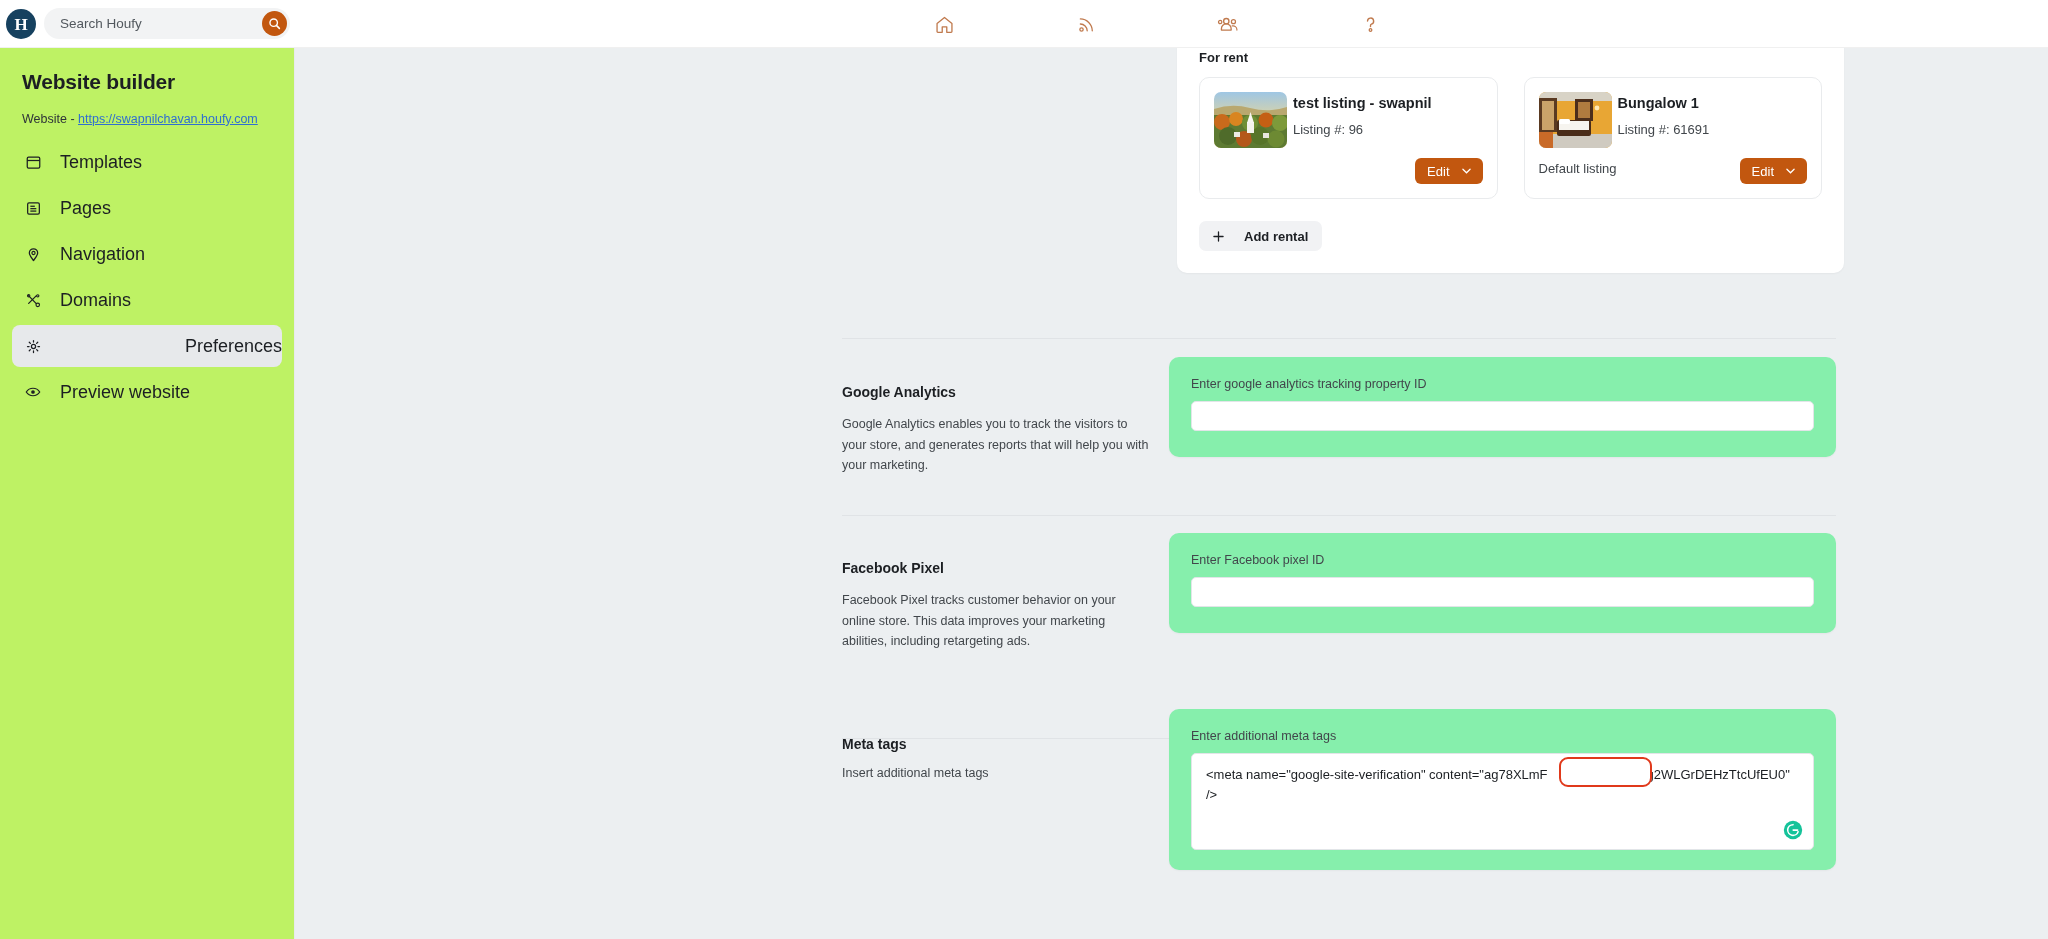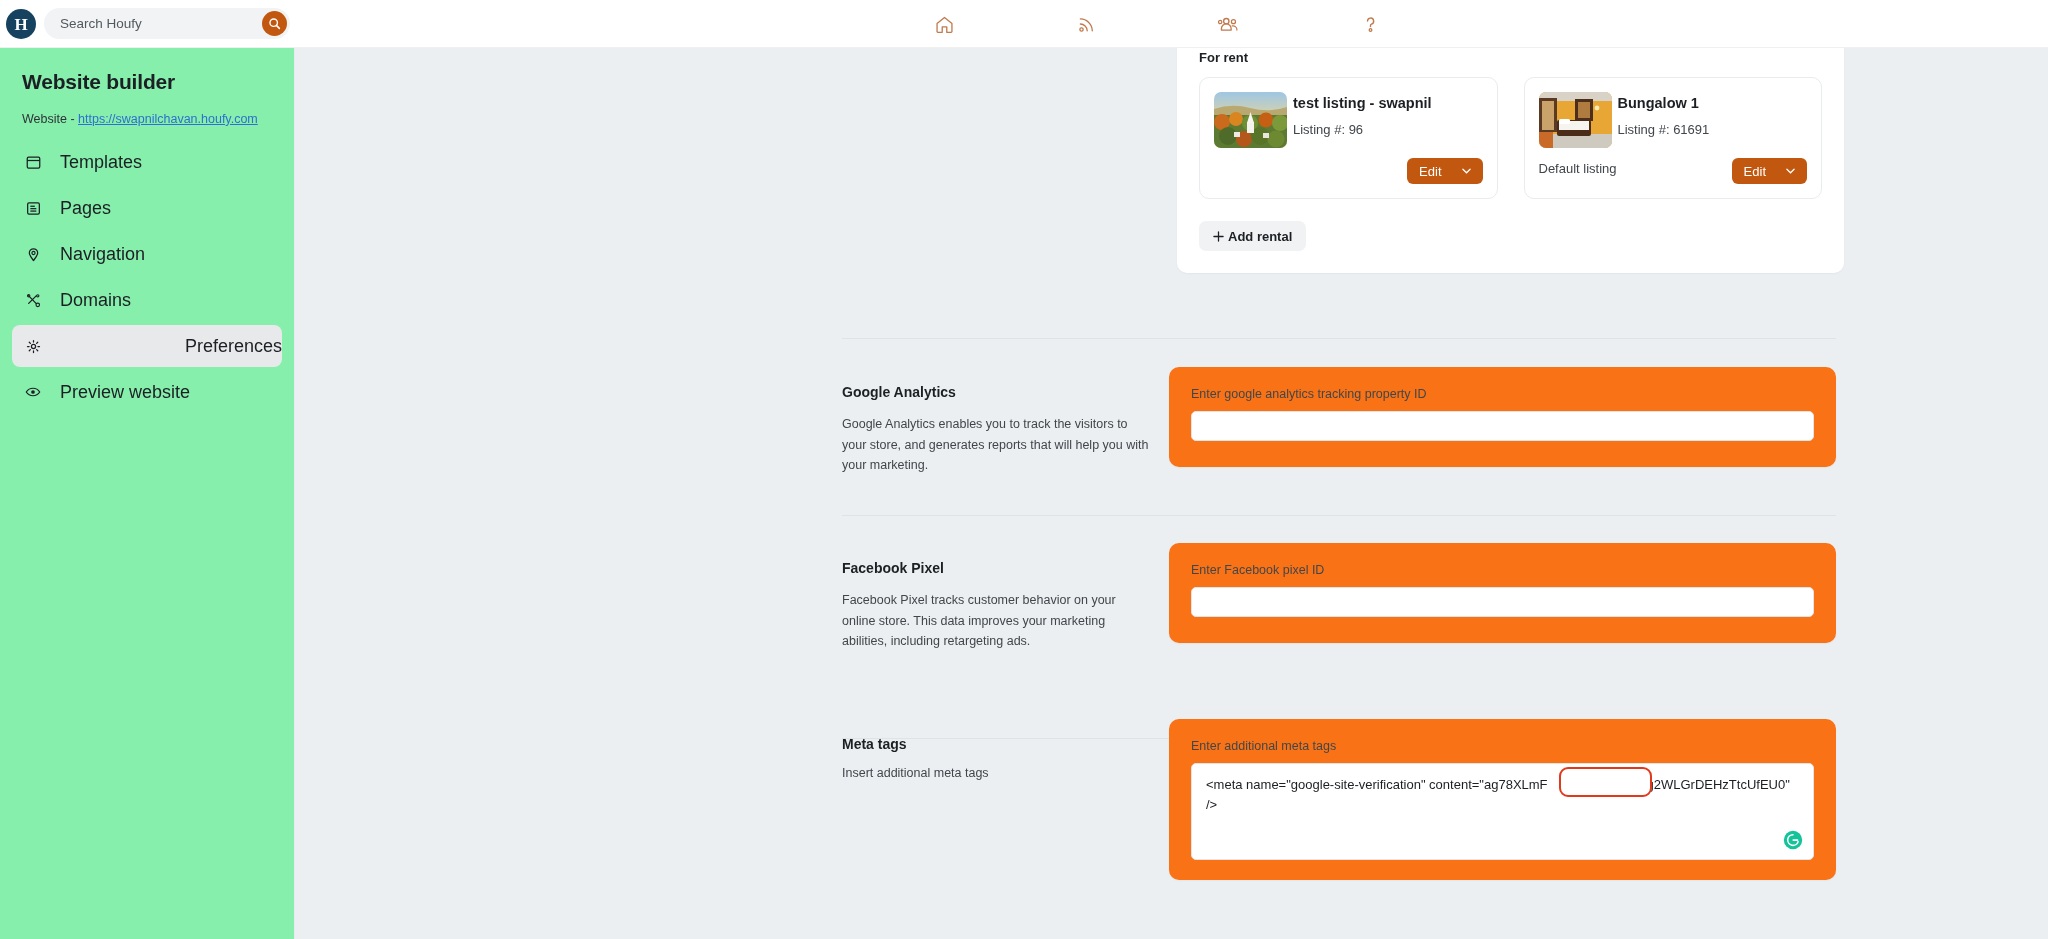--- a/index.html
+++ b/index.html
@@ -42,21 +42,21 @@
   }
   .navicons {
     position: absolute; left: 930px; top: 0; height: 48px;
     display: flex; align-items: center; gap: 114px;
   }
   .navicon { width: 28px; height: 28px; display: flex; align-items: center; justify-content: center; cursor: pointer; }
 
   
   .sidebar {
     position: absolute; left: 0; top: 48px; width: 295px; height: 891px;
-    background: #86efac; border-right: 1px solid #e8eaec; padding: 0 12px;
+    background: #bef264; border-right: 1px solid #e8eaec; padding: 0 12px;
     z-index: 20;
   }
   .sb-title { font-size: 21px; font-weight: bold; color: #1c1f23; margin: 22px 0 0 10px; letter-spacing: -0.2px; }
   .sb-sub { font-size: 12.5px; color: #2e3338; margin: 18px 0 0 10px; }
   .sb-sub a { color: #2f6fd0; text-decoration: underline; }
   .sb-list { margin-top: 15px; }
   .sb-item {
     display: flex; align-items: center; height: 42px;
     border-radius: 8px; padding-left: 10px; cursor: pointer; margin-bottom: 4px;
   }
@@ -87,38 +87,38 @@
   .rtop { display: flex; gap: 6px; }
   .thumb { width: 73px; height: 56px; border-radius: 7px; overflow: hidden; flex: 0 0 auto; }
   .rname { font-size: 14.5px; font-weight: bold; color: #1c1f23; margin-top: 3px; }
   .rnum { font-size: 13px; color: #41464b; margin-top: 11px; }
   .rdefault { font-size: 13px; color: #41464b; margin-top: 13px; }
   .editbtn {
     position: absolute; right: 14px; bottom: 14px;
     background: #c2570f; color: #fff; border: none; border-radius: 6px;
     height: 26px; padding: 0 12px; font-size: 13px;
     font-family: "Liberation Sans", sans-serif;
-    display: flex; align-items: center; gap: 20px; cursor: pointer;
+    display: flex; align-items: center; gap: 12px; cursor: pointer;
   }
   .addrental {
     margin-top: 22px; background: #f1f2f4; border: none; border-radius: 7px;
     height: 30px; padding: 0 14px; font-size: 13px; font-weight: bold; color: #1c1f23;
     font-family: "Liberation Sans", sans-serif;
-    display: inline-flex; align-items: center; gap: 4px; cursor: pointer;
+    display: inline-flex; align-items: center; gap: 20px; cursor: pointer;
   }
 
   
   .section { position: absolute; left: 0; width: 1753px; }
   .sec-left { position: absolute; left: 547px; width: 310px; }
   .sec-title { font-size: 14px; font-weight: bold; color: #1c1f23; }
   .sec-desc { font-size: 12.5px; color: #41464b; line-height: 1.65; margin-top: 14px; }
   .sec-sub { font-size: 12.5px; color: #41464b; margin-top: 14px; }
   .sec-panel {
-    position: absolute; left: 874px; width: 667px; background: #f97316;
-    border-radius: 10px; padding: 20px 22px 26px 22px; box-shadow: 0 1px 2px rgba(0,0,0,.04); margin-top: 10px;
+    position: absolute; left: 874px; width: 667px; background: #86efac;
+    border-radius: 10px; padding: 20px 22px 26px 22px; box-shadow: 0 1px 2px rgba(0,0,0,.04);
   }
   .fld-label { font-size: 12.5px; color: #41464b; margin-bottom: 10px; }
   .fld-input {
     width: 100%; height: 30px; border: 1px solid #e2e5e8; border-radius: 5px;
     background: #fff; outline: none; font-family: "Liberation Sans", sans-serif;
     font-size: 13px; color: #1c1f23; padding: 0 10px;
   }
   .divider { position: absolute; left: 547px; width: 994px; height: 1px; background: #e0e3e6; }
 
   

